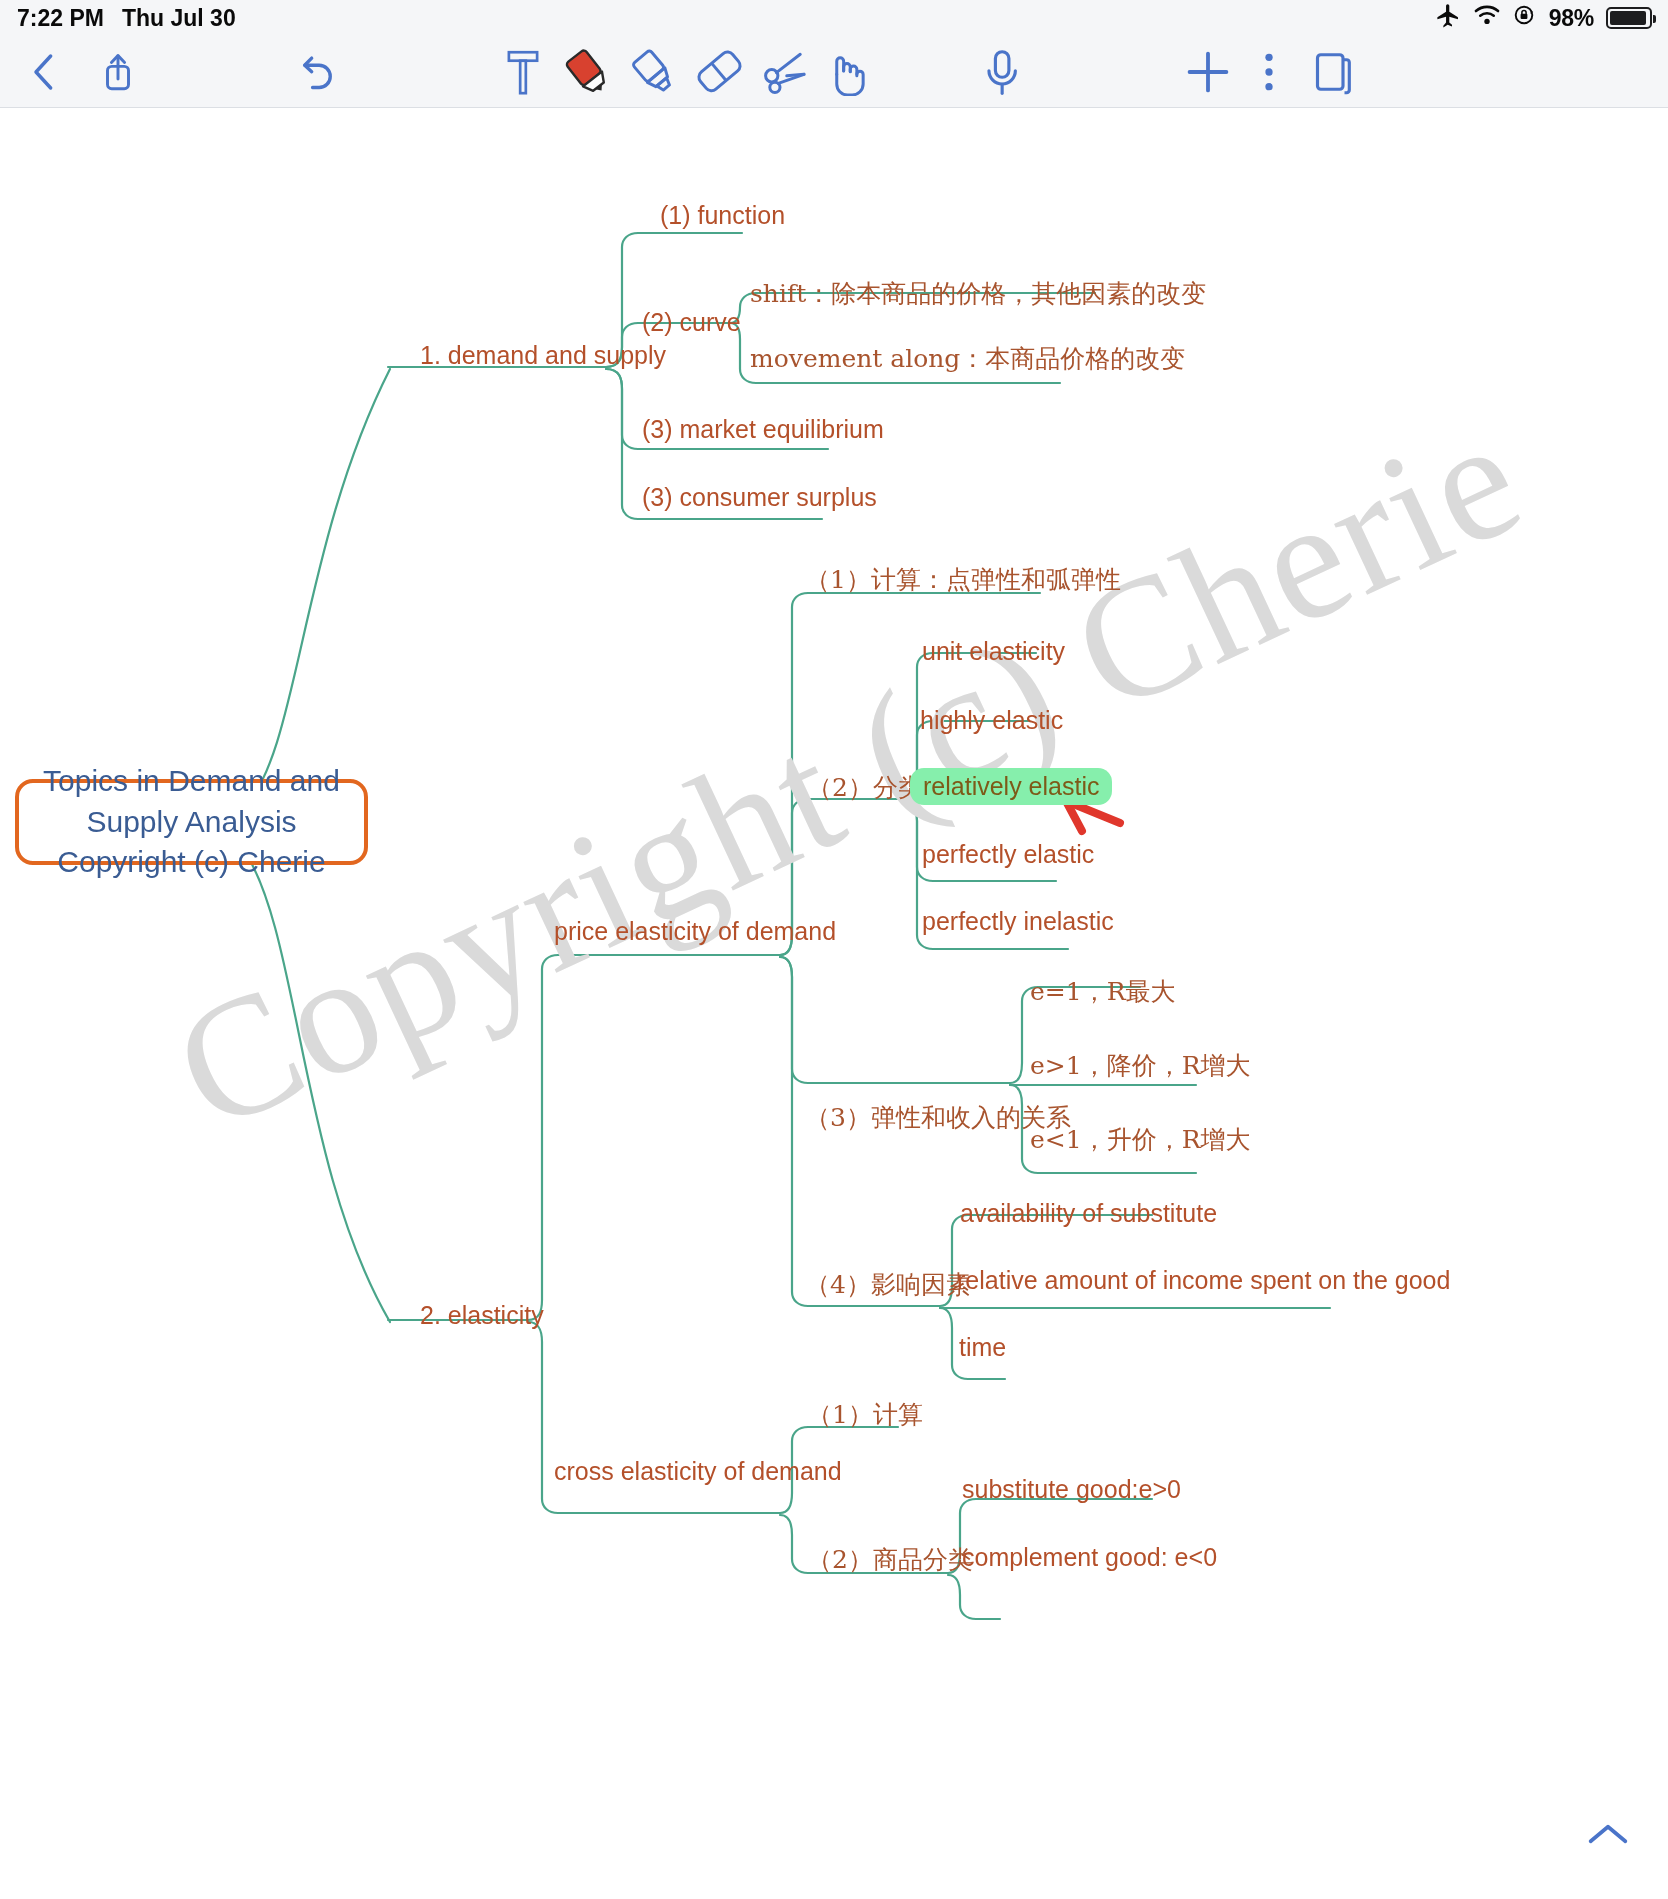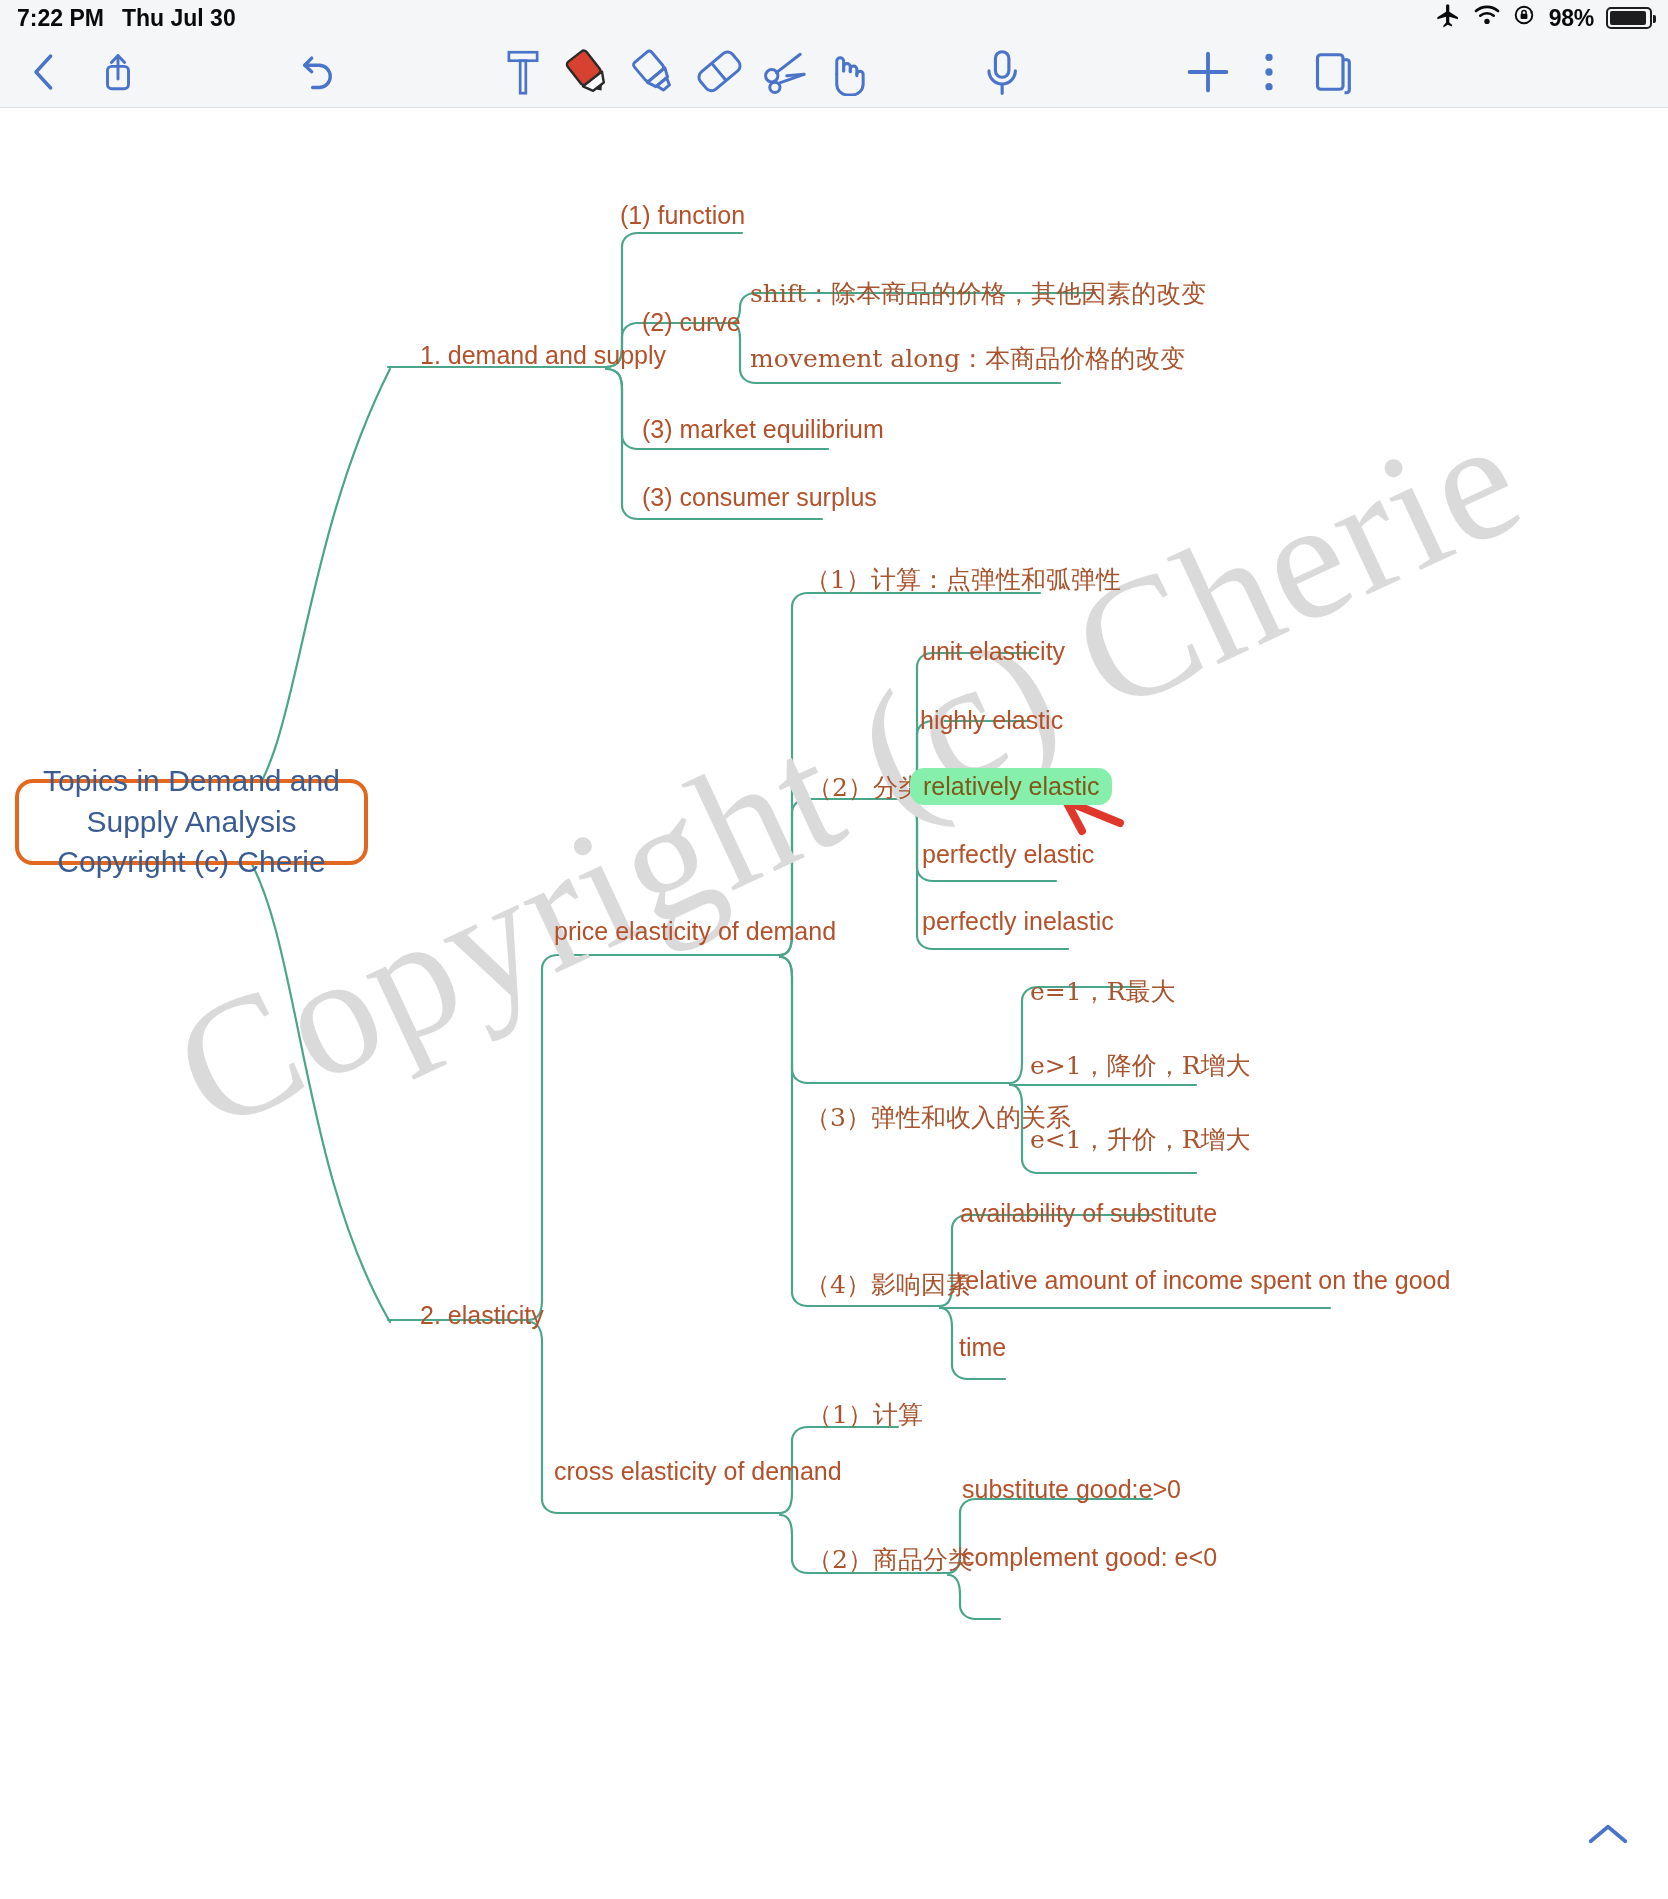--- a/index.html
+++ b/index.html
@@ -303,21 +303,21 @@
     </svg>
 
     <div class="root-node">
       <div>
         <span>Topics in Demand and Supply Analysis</span>
         <span>Copyright (c) Cherie</span>
       </div>
     </div>
 
     <div class="node" style="left:420px; top:236px;">1. demand and supply</div>
-    <div class="node" style="left:620px; top:96px;">(1) function</div>
+    <div class="node" style="left:660px; top:96px;">(1) function</div>
     <div class="node" style="left:642px; top:203px;">(2) curve</div>
     <div class="node cjk" style="left:750px; top:162px;margin-top:12px;">shift：除本商品的价格，其他因素的改变</div>
     <div class="node cjk" style="left:750px; top:239px;">movement along：本商品价格的改变</div>
     <div class="node" style="left:642px; top:310px;">(3) market equilibrium</div>
     <div class="node" style="left:642px; top:378px;">(3) consumer surplus</div>
 
     <div class="node" style="left:420px; top:1196px;">2. elasticity</div>
     <div class="node" style="left:554px; top:812px;">price elasticity of demand</div>
 
     <div class="node cjk" style="left:805px; top:460px;">（1）计算：点弹性和弧弹性</div>

